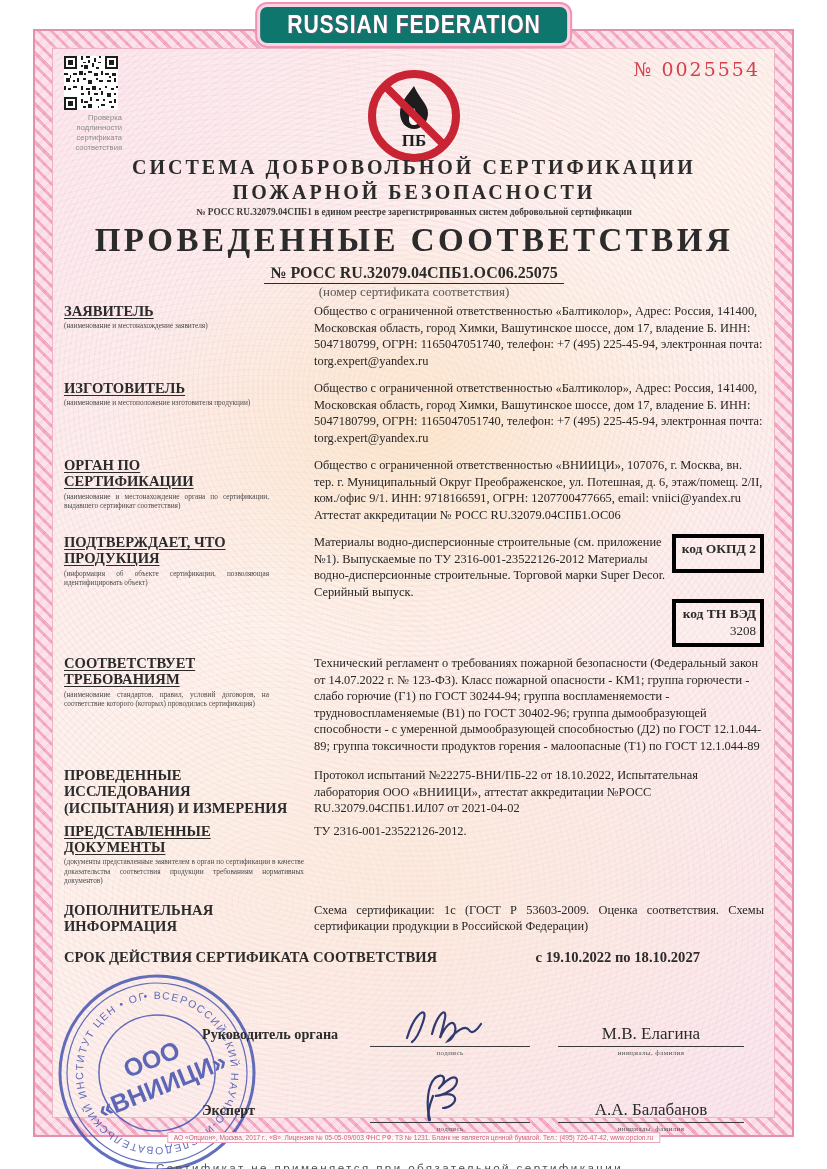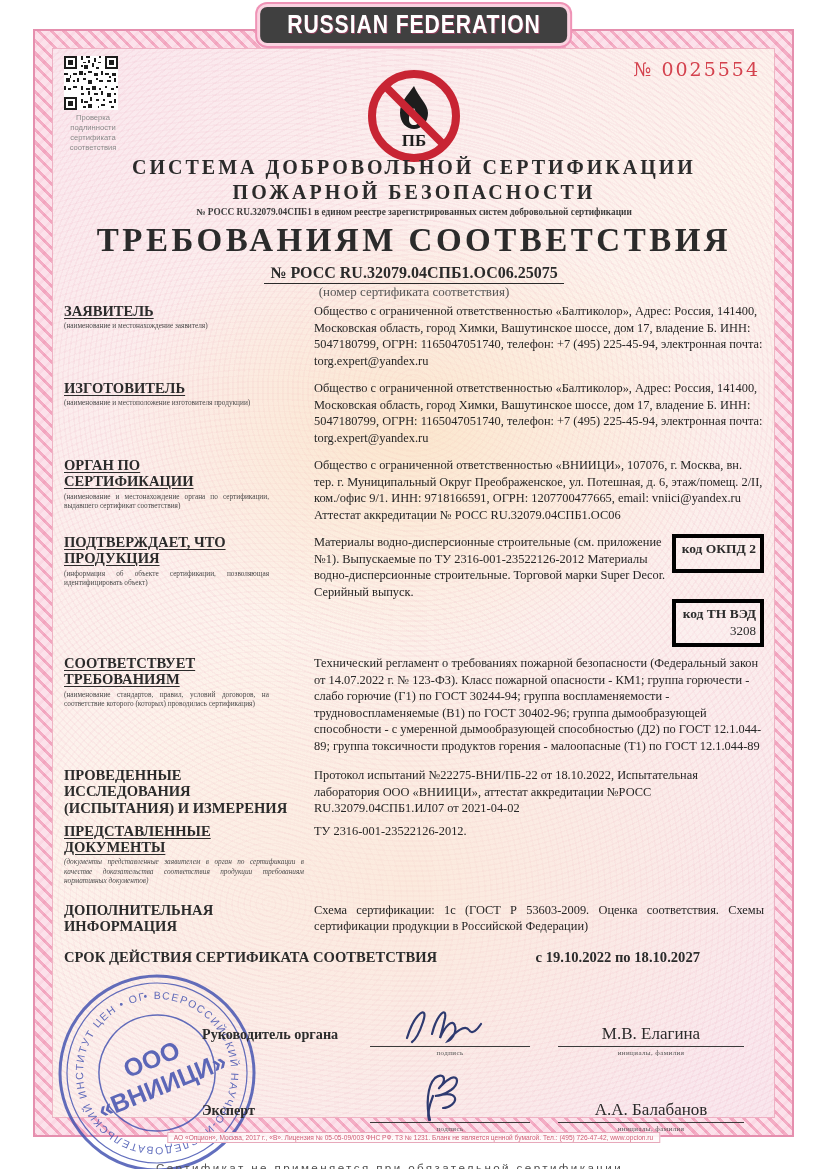--- a/index.html
+++ b/index.html
@@ -14,50 +14,50 @@
   .inner{position:absolute;left:18px;top:18px;right:18px;bottom:18px;
     background:
       radial-gradient(ellipse 430px 300px at 50% 36%, rgba(250,222,185,.6), rgba(250,222,185,0) 72%),
       radial-gradient(ellipse 520px 400px at 50% 78%, rgba(251,230,205,.5), rgba(251,230,205,0) 72%),
       repeating-radial-gradient(circle at 50% 32%, rgba(231,152,176,.10) 0 1.5px, rgba(255,255,255,0) 1.5px 5px),
       repeating-radial-gradient(circle at 30% 80%, rgba(231,152,176,.08) 0 1.5px, rgba(255,255,255,0) 1.5px 6px),
       linear-gradient(135deg,#fae7ee,#fdf3ec 45%,#f9e6ed);
     box-shadow: inset 0 0 0 1px rgba(232,150,175,.65);}
   
   .banner{position:absolute;left:50%;top:7px;transform:translateX(-50%);z-index:6;
-    background:#404040;border-radius:7px;padding:4px 16px 5px;
+    background:#0f766e;border-radius:7px;padding:4px 16px 5px;
     box-shadow:0 0 0 3px #fbd3e1, 0 0 0 5px #ef93b6;}
   .banner span{font-family:"Liberation Sans",sans-serif;font-weight:700;font-size:23px;
     color:#fff;letter-spacing:1px;text-shadow:1px 1px 0 rgba(200,60,110,.55);
     display:inline-block;transform:scale(.92,1.12);}
   
   .content{position:absolute;left:64px;top:46px;width:700px;z-index:3;}
   .top{position:relative;height:257px;}
   .serial{position:absolute;right:4px;top:12px;color:#d4424e;font-size:19px;letter-spacing:2px;
     font-family:"DejaVu Serif",serif;}
-  .qrwrap{position:absolute;left:0px;top:10px;width:70px;text-align:center;}
+  .qrwrap{position:absolute;left:0px;top:10px;width:70px;text-align:right;}
   .qr{display:block;}
   .qr-caption{margin-top:3px;font-family:"Liberation Sans",sans-serif;font-size:7.6px;
     color:#8a8a8a;line-height:1.3;width:58px;}
   .firesign{position:absolute;left:50%;top:22px;transform:translateX(-50%);}
   .sys1{position:absolute;top:110px;width:100%;text-align:center;font-weight:700;font-size:20px;letter-spacing:3px;}
   .sys2{position:absolute;top:135px;width:100%;text-align:center;font-weight:700;font-size:20px;letter-spacing:3px;}
   .registry{position:absolute;top:161px;width:100%;text-align:center;font-weight:700;font-size:9.3px;color:#3c3c3c;}
   .main-title{position:absolute;top:176px;width:100%;text-align:center;font-weight:700;font-size:33px;letter-spacing:3.5px;}
   .cert-num-line{position:absolute;top:218px;width:100%;text-align:center;}
   .cert-num{display:inline-block;font-weight:700;font-size:16px;border-bottom:1.5px solid #2b2b2b;padding:0 6px 1px;}
   .num-caption{position:absolute;top:238px;width:100%;text-align:center;font-size:13px;color:#555;}
   
   .row{display:flex;margin-bottom:11px;}
   .lbl{flex:0 0 250px;padding-right:10px;box-sizing:border-box;}
   .lbl-main{font-weight:700;font-size:14.6px;line-height:1.12;}
   .u{text-decoration:underline;text-underline-offset:2px;}
   .narrow{max-width:178px;}
   .lbl-sub{font-size:7.3px;color:#4c4c4c;line-height:1.3;margin-top:2px;max-width:205px;text-align:justify;}
-  .wide-sub{max-width:278px;font-style:italic;}
+  .wide-sub{max-width:278px;}
   .val{flex:1;font-size:12.4px;line-height:1.33;color:#262626;}
   .row-product .val{flex:0 0 358px;}
   .codes{margin-left:auto;width:132px;}
   .code-box{border:4px solid #000000;background:rgba(255,255,255,.15);text-align:right;
     padding:3px 4px 12px;}
   .code-box + .code-box{margin-top:26px;padding-bottom:4px;}
   .code-label{font-weight:700;font-size:13.5px;}
   .code-value{font-size:13px;margin-top:1px;}
   .row-additional .val{text-align:justify;}
   .validity{display:flex;font-weight:700;font-size:14.6px;margin-top:14px;}
@@ -182,21 +182,21 @@
         <path d="M48,18 C41,28 34,34 34,45 C34,54 40,61 48,61 C56,61 62,54 62,45 C62,36 53,30 48,18 Z" fill="#1d1d1d"></path>
         <path d="M48,40 C45,45 43,47 43,51 C43,55 45,57 48,57 C51,57 53,55 53,51 C53,48 50,45 48,40 Z" fill="#fdf3ee"></path>
         <text x="48" y="78" text-anchor="middle" font-family="Liberation Serif, serif" font-weight="bold" font-size="17" fill="#1d1d1d">ПБ</text>
         <circle cx="48" cy="48" r="42" fill="none" stroke="#c82433" stroke-width="8"></circle>
         <line x1="20" y1="19" x2="77" y2="76" stroke="#c82433" stroke-width="8"></line>
       </svg>
 
       <div class="sys1">СИСТЕМА ДОБРОВОЛЬНОЙ СЕРТИФИКАЦИИ</div>
       <div class="sys2">ПОЖАРНОЙ БЕЗОПАСНОСТИ</div>
       <div class="registry">№ РОСС RU.32079.04СПБ1 в едином реестре зарегистрированных систем добровольной сертификации</div>
-      <div class="main-title">ТРЕБОВАНИЯМ СООТВЕТСТВИЯ</div>
+      <div class="main-title">ПРОВЕДЕННЫЕ СООТВЕТСТВИЯ</div>
       <div class="cert-num-line">
         <span class="cert-num">№ РОСС RU.32079.04СПБ1.ОС06.25075</span>
       </div>
       <div class="num-caption">(номер сертификата соответствия)</div>
     </div>
 
     <div class="row">
       <div class="lbl">
         <div class="lbl-main u">ЗАЯВИТЕЛЬ</div>
         <div class="lbl-sub">(наименование и местонахождение заявителя)</div>

